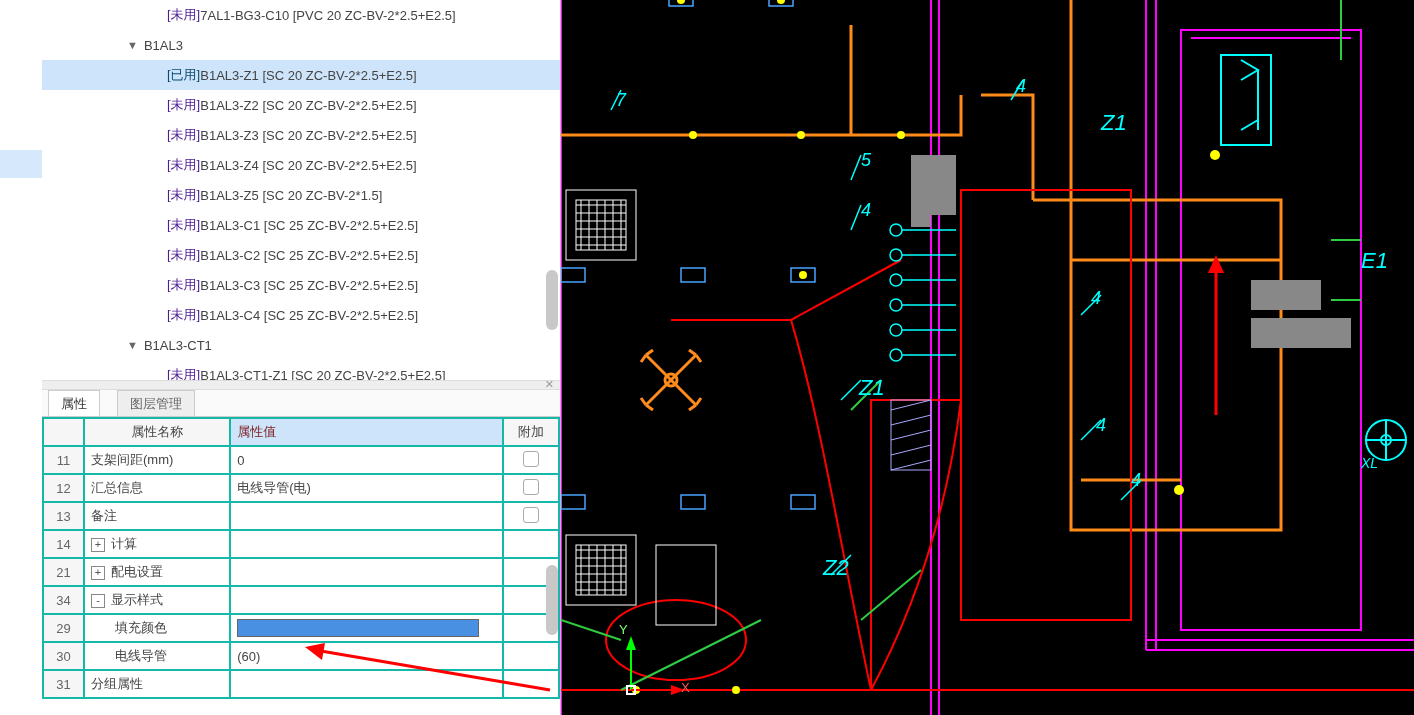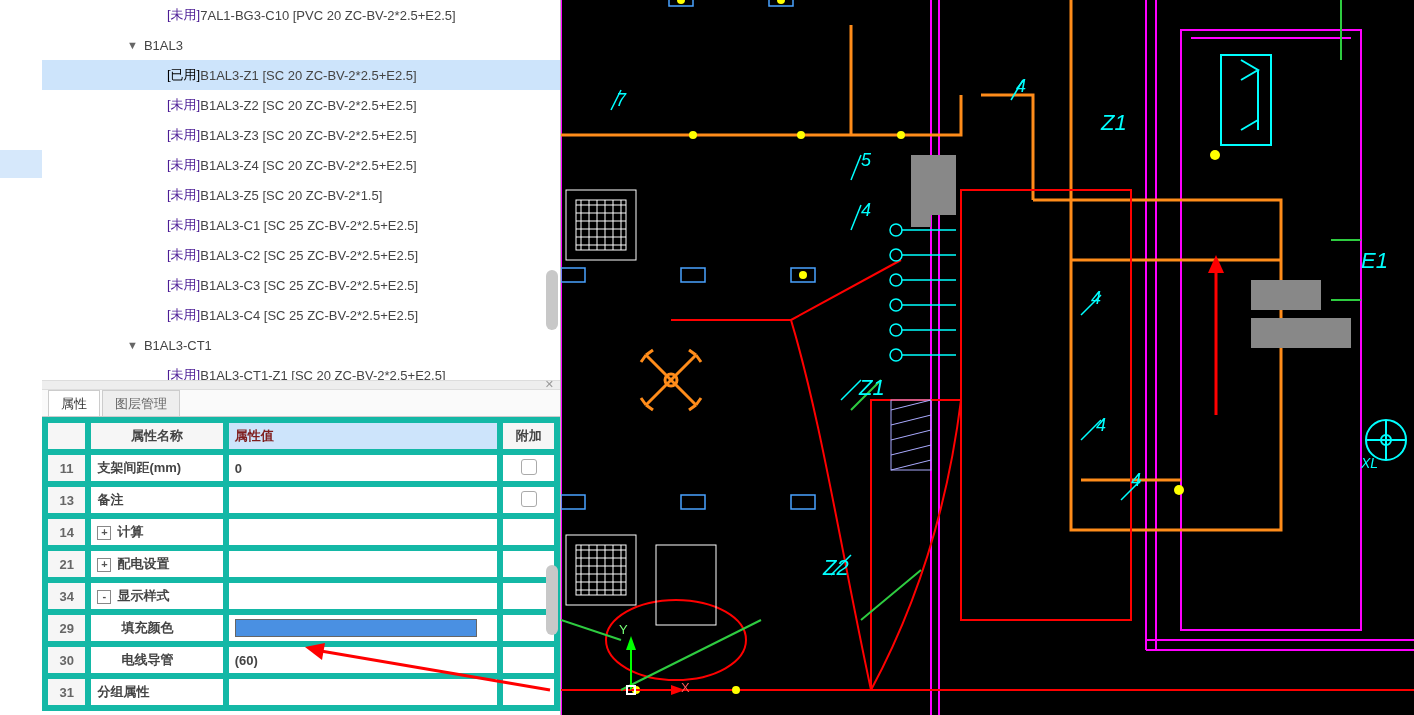--- a/index.html
+++ b/index.html
@@ -6,31 +6,31 @@
 .app{display:flex;width:1414px;height:715px}
 .left-col{width:42px;flex:none;background:#fff;display:flex;flex-direction:column}
 .left-col .strip{height:28px;background:#d6e8fb}
 .panel{width:518px;flex:none;display:flex;flex-direction:column;border-right:1px solid #bbb}
 .tree{flex:none;height:380px;overflow:auto;position:relative}
 .tree-row{height:30px;display:flex;align-items:center;white-space:nowrap;padding-left:125px}
 .tree-row.group{padding-left:85px;font-weight:500}
 .tree-row.sel{background:#cde4fb}
 .tw{display:inline-block;margin-right:6px;color:#666;font-size:11px}
 .tag{color:#4c1d95}
-.tag-used{color:#000000}
+.tag-used{color:#0c4a6e}
 .tree-scroll{position:absolute;right:2px;top:0;width:12px;height:100%}
 .tree-scroll .thumb{position:absolute;left:0;width:12px;background:#c8c8c8;border-radius:6px}
 .splitter{height:8px;background:#eee;border-top:1px solid #ddd;border-bottom:1px solid #ddd;position:relative}
 .splitter .x{position:absolute;right:6px;top:-3px;color:#999;font-size:11px}
 .tabs{height:26px;display:flex;align-items:flex-end;border-bottom:1px solid #ccc;background:#fafafa;padding-left:6px}
-.tab{height:25px;padding:0 12px;line-height:25px;background:#eee;border:1px solid #ccc;border-bottom:none;margin-right:2px;color:#666;cursor:pointer}
+.tab{height:25px;padding:0 12px;line-height:25px;background:#eee;border:1px solid #ccc;border-bottom:none;margin-right:17px;color:#666;cursor:pointer}
 .tab.active{background:#fff;color:#333}
 .grid{flex:1;overflow:hidden;position:relative}
 .grid table{border-collapse:collapse;width:100%}
-.grid th,.grid td{border:6px solid #14b8a6;height:26px;padding:0 6px;text-align:left;font-weight:bold}
+.grid th,.grid td{border:2px solid #14b8a6;height:26px;padding:0 6px;text-align:left;font-weight:normal}
 .grid th{background:#f6f6f6}
 .grid th.val{background:#cde4fb;color:#7f1d1d;text-align:left}
 .grid td.num{width:28px;text-align:center;background:#f6f6f6;color:#666}
 .grid td.nam{width:140px}
 .grid td.val{width:260px}
 .grid td.add{width:40px;text-align:center}
 .chk{display:inline-block;width:14px;height:14px;border:1px solid #aaa;border-radius:3px;background:#fff}
 .exp{display:inline-block;width:12px;height:12px;border:1px solid #888;line-height:10px;text-align:center;font-size:11px;margin-right:6px;color:#555}
 .swatch{display:inline-block;width:240px;height:16px;background:#4a90e2;border:1px solid #666;vertical-align:middle}
 .grid-scroll{position:absolute;right:2px;top:28px;width:12px;height:calc(100% - 30px)}
@@ -125,20 +125,26 @@
         </tr>
           </thead>
         <tbody id="gridBody">
             <tr>
               <td class="num">11</td>
               <td class="nam"><span>支架间距(mm)</span></td>
               <td class="val">0</td>
               <td class="add"><span class="chk"></span></td>
             </tr>
             <tr>
+              <td class="num">12</td>
+              <td class="nam"><span>汇总信息</span></td>
+              <td class="val">电线导管(电)</td>
+              <td class="add"><span class="chk"></span></td>
+            </tr>
+            <tr>
               <td class="num">13</td>
               <td class="nam"><span>备注</span></td>
               <td class="val"></td>
               <td class="add"><span class="chk"></span></td>
             </tr>
             <tr>
               <td class="num">14</td>
               <td class="nam"><span class="exp">+</span><span>计算</span></td>
               <td class="val"></td>
               <td class="add"></td>

